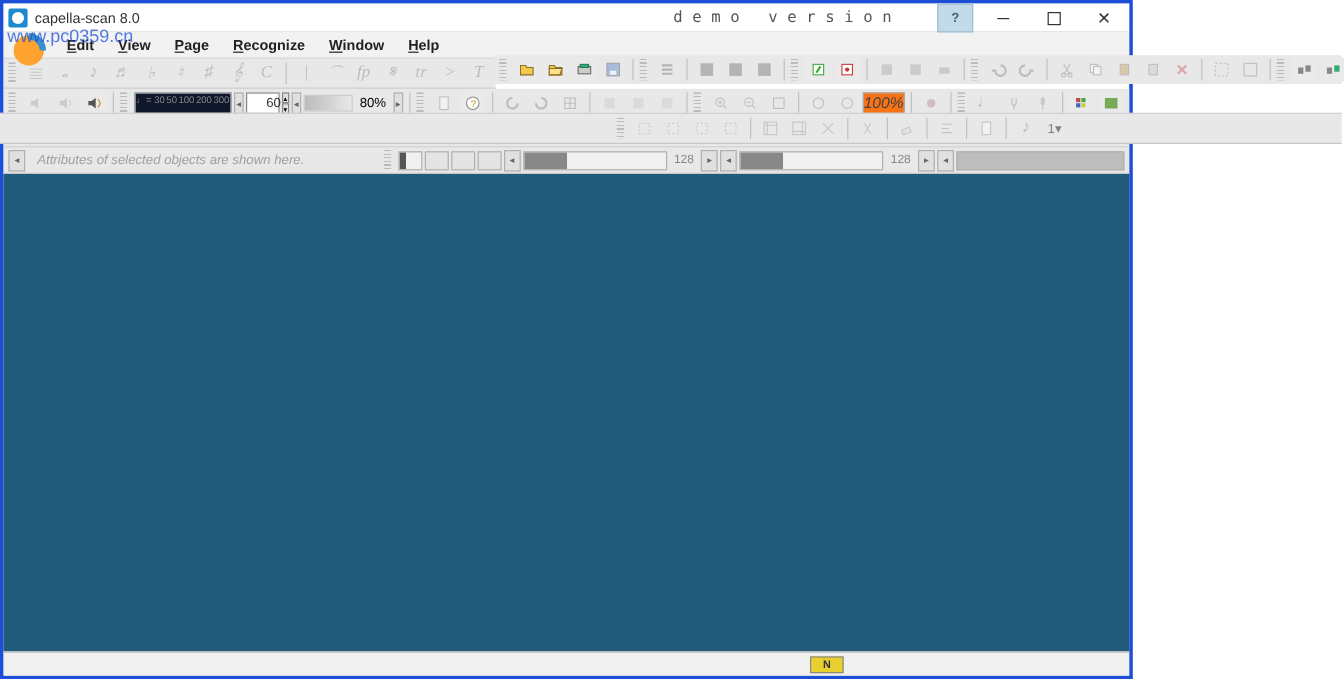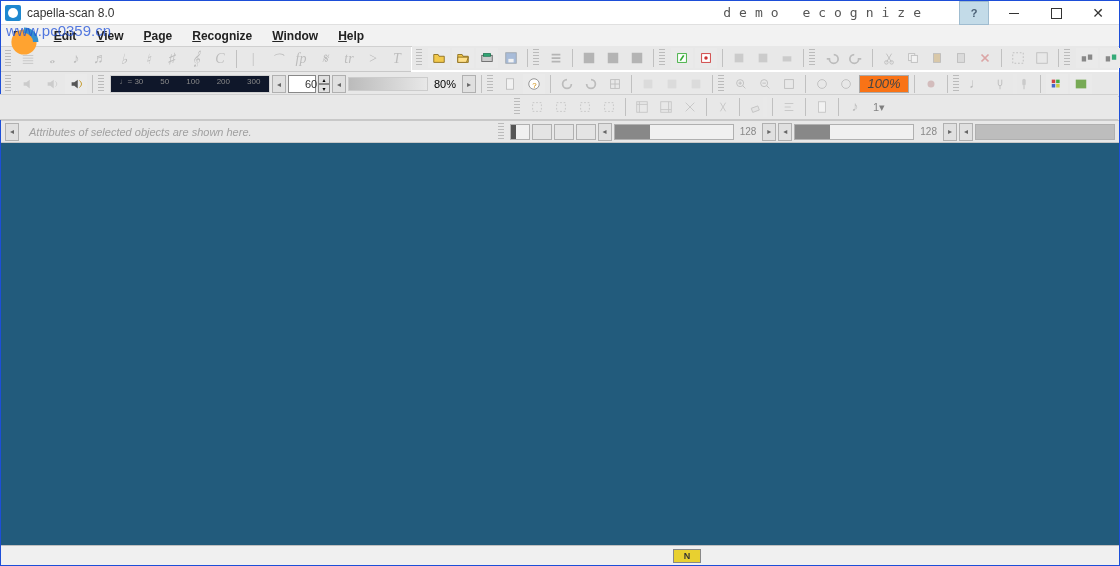--- a/index.html
+++ b/index.html
@@ -1,17 +1,17 @@
 <!DOCTYPE html>
 <html><head>
 <meta charset="utf-8">
 <style>
 * { box-sizing: border-box; margin: 0; padding: 0; font-family: "Segoe UI", Tahoma, sans-serif; }
 html, body { width: 1120px; height: 566px; overflow: hidden; }
-.window { width: 1120px; height: 566px; background: #fff; border: 1px solid #1d4ed8; display: flex; flex-direction: column; justify-content: flex-end; }
+.window { width: 944px; height: 566px; background: #fff; border: 3px solid #1d4ed8; display: flex; flex-direction: column; justify-content: flex-end; }
 
 
 .titlebar { height: 24px; background: #fff; display: flex; align-items: center; padding: 0 4px; border-bottom: 1px solid #e0e0e0; position: relative; }
 .titlebar .app-icon { width: 16px; height: 16px; background: #1e88d0; border-radius: 2px; margin-right: 6px; position: relative; }
 .titlebar .app-icon::after { content: ""; position: absolute; inset: 3px; background: #fff; border-radius: 50%; }
 .titlebar .title { font-size: 12px; color: #333; }
 .titlebar .demo { position: absolute; right: 190px; font-size: 13px; letter-spacing: 8px; color: #555; font-family: monospace; }
 .titlebar .win-controls { position: absolute; right: 0; top: 0; display: flex; height: 24px; }
 .titlebar .win-controls div { width: 42px; height: 24px; display: flex; align-items: center; justify-content: center; font-size: 11px; color: #333; }
 .titlebar .win-controls .help { background: #c3dbe8; width: 30px; margin-right: 4px; border: 1px solid #9fbcd0; font-weight: bold; color: #4a6075; }
@@ -66,21 +66,21 @@
 
 </style>
 </head>
 <body>
 
 <div class="window">
 
 <div class="titlebar">
   <div class="app-icon"></div>
   <span class="title">capella-scan 8.0</span>
-  <span class="demo">demo ecognize</span>
+  <span class="demo">demo version</span>
   <div class="win-controls">
     <div class="help">?</div>
     <div class="min"></div>
     <div class="max"></div>
     <div class="close">✕</div>
   </div>
 </div>
 
 <div class="watermark">
   <svg class="logo" viewBox="0 0 40 40">

